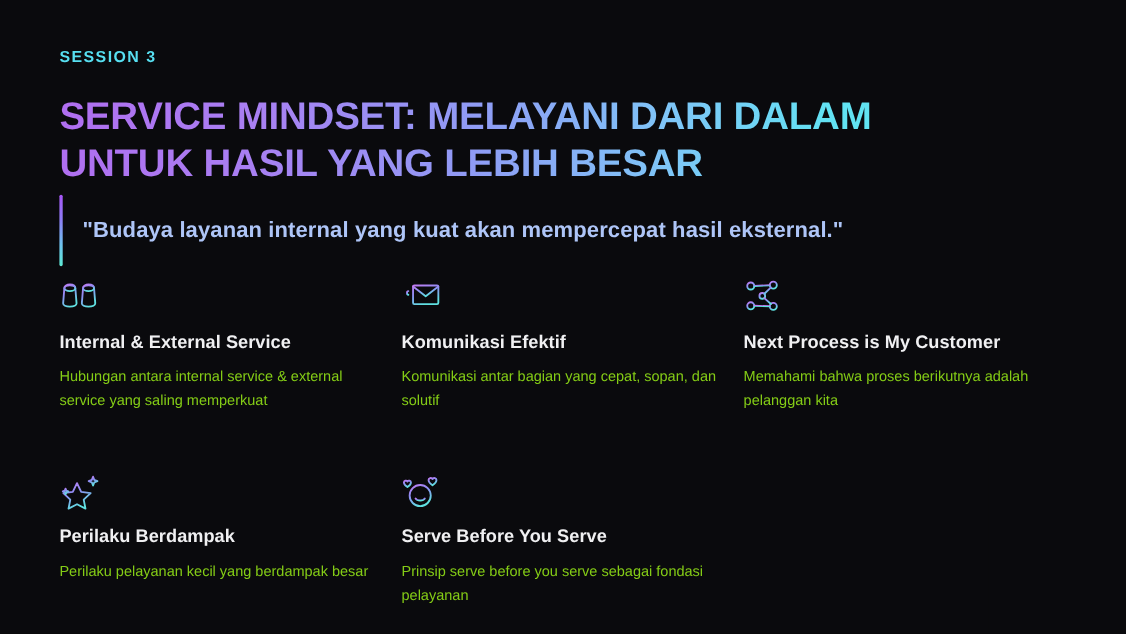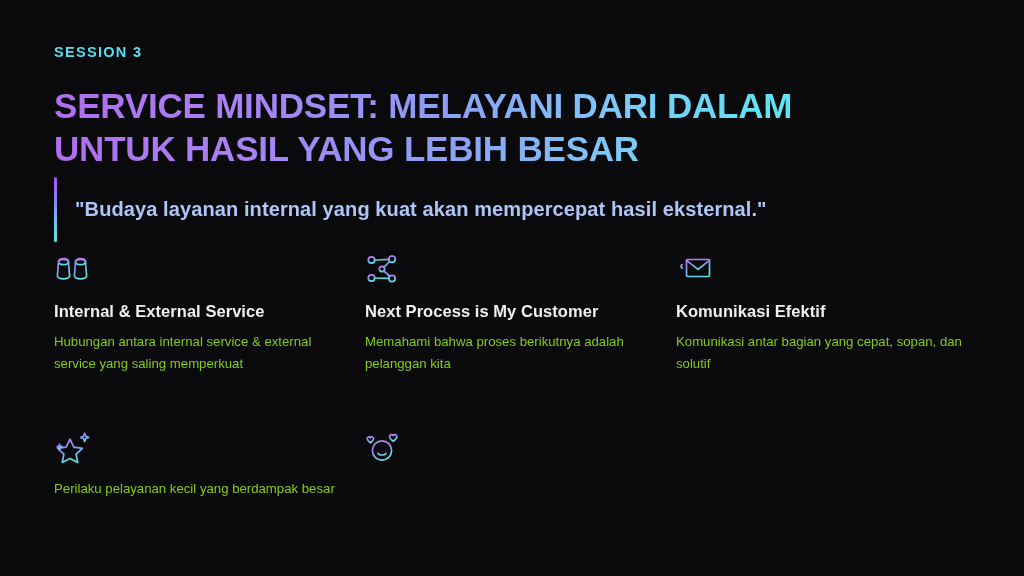--- a/index.html
+++ b/index.html
@@ -135,71 +135,74 @@
           <path d="M15.1 15.6 L20.9 15.6"></path>
           <path d="M15.2 18.1 L20.8 18.1"></path>
         </svg>
       </div>
       <div class="cell-title">Internal &amp; External Service</div>
       <div class="cell-desc">Hubungan antara internal service &amp; external service yang saling memperkuat</div>
     </div>
 
     <div class="cell">
       <div class="cell-icon">
+        <svg width="38" height="30" viewBox="0 0 38 30" fill="none" stroke="url(#ig)" stroke-width="1.7" stroke-linecap="round" stroke-linejoin="round">
+          <rect x="10.5" y="6.5" width="23" height="17" rx="1.2"></rect>
+          <path d="M10.5 7.4 L22 16.3 L33.5 7.4"></path>
+          <path d="M6.2 11.6 L2.4 11.6"></path>
+          <path d="M6.2 11.6 C4.6 11.6 4.6 14.9 6.2 14.9"></path>
+          <path d="M6.2 14.9 L2.4 14.9"></path>
+        </svg>
+      </div>
+      <div class="cell-title">Komunikasi Efektif</div>
+      <div class="cell-desc">Komunikasi antar bagian yang cepat, sopan, dan solutif</div>
+    </div>
+
+    <div class="cell">
+      <div class="cell-icon">
         <svg width="34" height="32" viewBox="0 0 34 32" fill="none" stroke="url(#ig)" stroke-width="1.7" stroke-linecap="round" stroke-linejoin="round">
           <circle cx="6.5" cy="7" r="3.2"></circle>
           <circle cx="27" cy="6.2" r="3.2"></circle>
           <circle cx="6.5" cy="25" r="3.2"></circle>
           <circle cx="27" cy="25.5" r="3.2"></circle>
           <circle cx="17" cy="16" r="2.6"></circle>
           <path d="M9.7 7 L23.8 6.3"></path>
           <path d="M6.5 10.2 L6.5 21.8"></path>
           <path d="M9.7 25 L23.8 25.4"></path>
           <path d="M18.9 14 L24.9 8.3"></path>
           <path d="M18.8 18 L24.9 23.3"></path>
         </svg>
       </div>
       <div class="cell-title">Next Process is My Customer</div>
       <div class="cell-desc">Memahami bahwa proses berikutnya adalah pelanggan kita</div>
     </div>
 
     <div class="cell">
       <div class="cell-icon">
-        <svg width="38" height="30" viewBox="0 0 38 30" fill="none" stroke="url(#ig)" stroke-width="1.7" stroke-linecap="round" stroke-linejoin="round">
-          <rect x="10.5" y="6.5" width="23" height="17" rx="1.2"></rect>
-          <path d="M10.5 7.4 L22 16.3 L33.5 7.4"></path>
-          <path d="M6.2 11.6 L2.4 11.6"></path>
-          <path d="M6.2 11.6 C4.6 11.6 4.6 14.9 6.2 14.9"></path>
-          <path d="M6.2 14.9 L2.4 14.9"></path>
-        </svg>
-      </div>
-      <div class="cell-title">Komunikasi Efektif</div>
-      <div class="cell-desc">Komunikasi antar bagian yang cepat, sopan, dan solutif</div>
-    </div>
-
-    <div class="cell">
-      <div class="cell-icon">
         <svg width="38" height="34" viewBox="0 0 38 34" fill="none" stroke="url(#ig)" stroke-width="1.7" stroke-linecap="round" stroke-linejoin="round">
           <path d="M16 9.2 L19.8 17.2 L28.4 18.3 L22.1 24.2 L23.7 32.4 L16 28.4 L8.3 32.4 L9.9 24.2 L3.6 18.3 L12.2 17.2 Z"></path>
           <path d="M30.6 3.4 L31.7 6.3 L34.6 7.4 L31.7 8.5 L30.6 11.4 L29.5 8.5 L26.6 7.4 L29.5 6.3 Z"></path>
           <path d="M5.6 14.2 L6.3 16 L8.1 16.7 L6.3 17.4 L5.6 19.2 L4.9 17.4 L3.1 16.7 L4.9 16 Z"></path>
         </svg>
       </div>
+      <div class="cell-title">Perilaku Berdampak</div>
       <div class="cell-desc">Perilaku pelayanan kecil yang berdampak besar</div>
     </div>
 
     <div class="cell">
       <div class="cell-icon">
         <svg width="38" height="34" viewBox="0 0 38 34" fill="none" stroke="url(#ig)" stroke-width="1.7" stroke-linecap="round" stroke-linejoin="round">
           <circle cx="17" cy="20.5" r="9.6"></circle>
           <path d="M13.6 18.4 L13.6 19.6"></path>
           <path d="M20.4 18.4 L20.4 19.6"></path>
           <path d="M12.8 23.2 C14.2 25.6 19.8 25.6 21.2 23.2"></path>
           <path d="M8.6 8.6 C8.6 7.1 6.3 6.2 5.4 7.8 C4.5 6.2 2.2 7.1 2.2 8.6 C2.2 10.6 5.4 12.8 5.4 12.8 C5.4 12.8 8.6 10.6 8.6 8.6 Z"></path>
           <path d="M31.8 6.4 C31.8 4.7 29.2 3.7 28.2 5.5 C27.2 3.7 24.6 4.7 24.6 6.4 C24.6 8.7 28.2 11.2 28.2 11.2 C28.2 11.2 31.8 8.7 31.8 6.4 Z"></path>
         </svg>
       </div>
+      <div class="cell-title">Serve Before You Serve</div>
+      <div class="cell-desc">Prinsip serve before you serve sebagai fondasi pelayanan</div>
     </div>
 
     <div class="cell hidden-cell"></div>
   </div>
 
 </div>
 
 </body></html>

